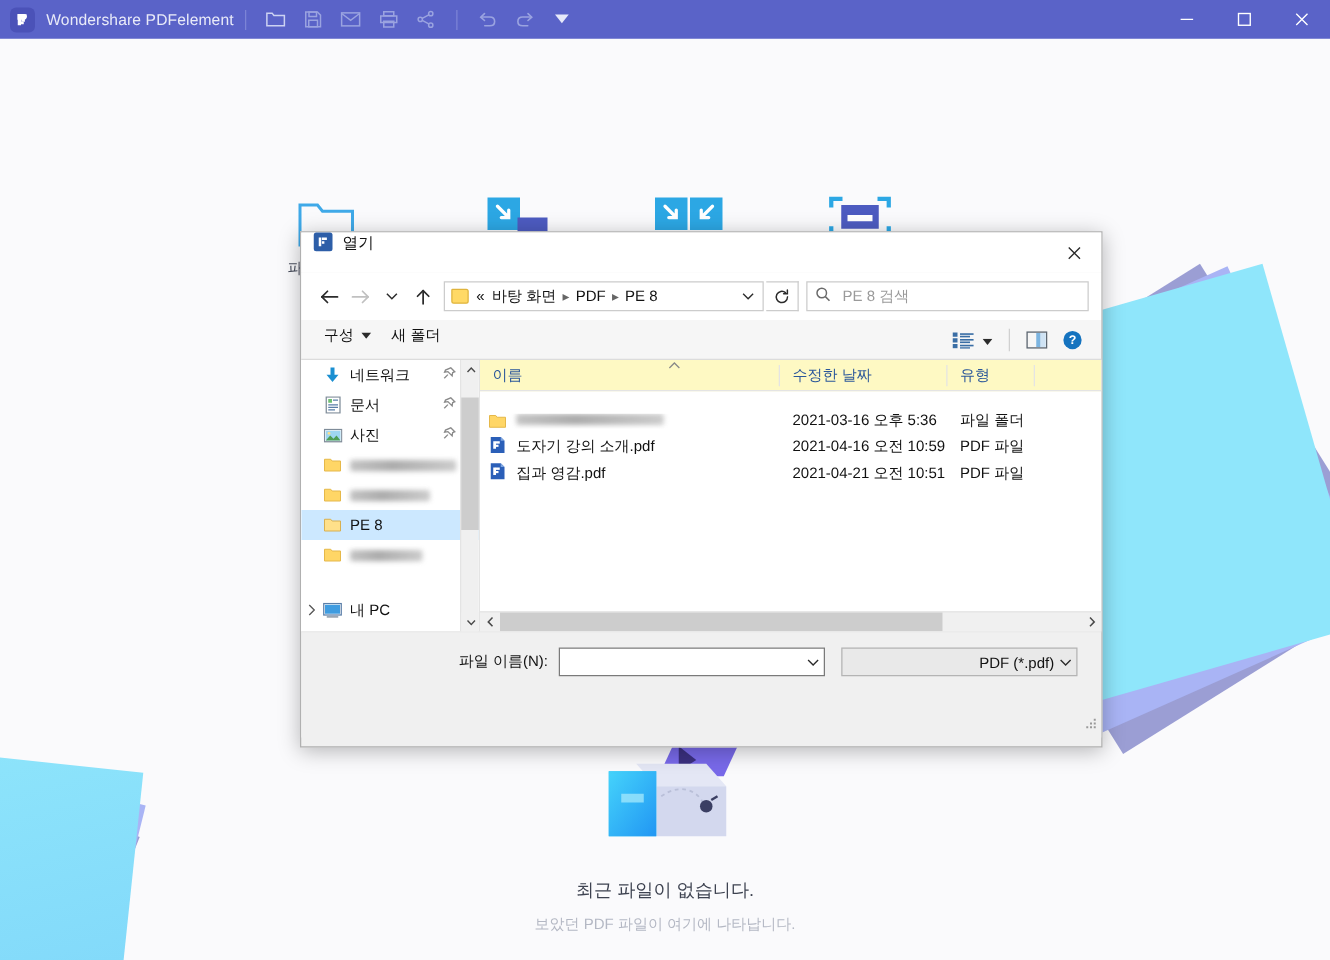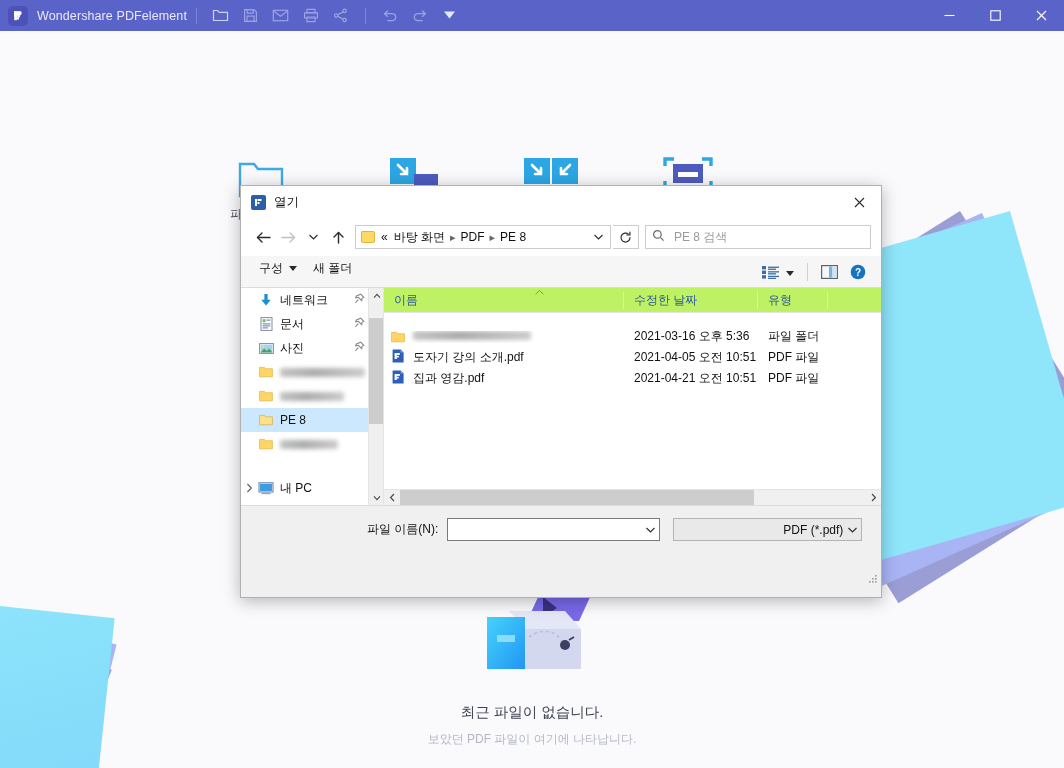--- a/index.html
+++ b/index.html
@@ -79,21 +79,21 @@
 
   
   .dialog {
     position: absolute; left: 240px; top: 185px; width: 642px; height: 413px;
     background: #f0f0f0; border: 1px solid #b0b0b0;
     box-shadow: 0 3px 16px rgba(0,0,0,.28);
     font-size: 12px; color: #1b1b1b;
   }
   .dlg-title {
     position: relative; height: 32px; background: #ffffff;
-    display: flex; align-items: center; padding-left: 10px;
+    display: flex; align-items: flex-start; padding-left: 10px;
   }
   .dlg-ico {
     width: 15px; height: 15px; background: #2d5ea8; border-radius: 2px;
     display: flex; align-items: center; justify-content: center; flex: 0 0 auto;
   }
   .dlg-title-text { font-size: 12.5px; margin-left: 8px; color: #111; }
   .dlg-close {
     position: absolute; right: 0; top: 0; width: 44px; height: 32px;
     display: flex; align-items: center; justify-content: center; cursor: pointer;
   }
@@ -185,21 +185,21 @@
     width: 15px; height: 16px; display: flex; align-items: center; justify-content: center;
     cursor: pointer; background: #f0f0f0;
   }
   .sb-thumb {
     position: absolute; left: 0; width: 15px; background: #cdcdcd; cursor: pointer;
   }
 
   .filepane { flex: 1 1 auto; position: relative; background: #fff; overflow: hidden; }
   .colhdr {
     height: 25px; border-bottom: 1px solid #e4e4e4; display: flex; align-items: center;
-    position: relative; background: #bef264;
+    position: relative; background: #fef9c3;
   }
   .col { font-size: 12px; color: #2b579a; display: flex; align-items: center; height: 25px; position: relative; }
   .col::after {
     content: ""; position: absolute; right: 0; top: 4px; bottom: 4px; width: 1px; background: #e4e4e4;
   }
   .col span { padding-left: 10px; }
   .sortmark { position: absolute; top: 0px; font-size: 9px; color: #666; }
 
   .frow { height: 21px; display: flex; align-items: center; cursor: pointer; font-size: 12px; }
   .fname { display: flex; align-items: flex-start; overflow: hidden; }
@@ -711,21 +711,21 @@
                 <svg width="12" height="14" viewBox="0 0 12 14">
                   <path d="M0.6 0.6h8l3 3v9.8H0.6z" fill="#2b5fb8"></path>
                   <path d="M8.6 0.6l3 3h-3z" fill="#7fa6e0"></path>
                   <rect x="2.6" y="4" width="2.2" height="6" fill="#fff"></rect>
                   <rect x="4.6" y="4" width="3.2" height="1.9" fill="#fff"></rect>
                   <rect x="4.6" y="6.8" width="2.2" height="1.7" fill="#fff"></rect>
                 </svg>
               </span>
               <span class="ftxt">도자기 강의 소개.pdf</span>
             </div>
-            <div class="fdate" style="width:134px;">2021-04-05 오전 10:51</div>
+            <div class="fdate" style="width:134px;">2021-04-16 오전 10:59</div>
             <div class="ftype" style="width:70px;">PDF 파일</div>
           </div>
 
           <div class="frow">
             <div class="fname" style="width:240px;">
               <span class="fico">
                 <svg width="12" height="14" viewBox="0 0 12 14">
                   <path d="M0.6 0.6h8l3 3v9.8H0.6z" fill="#2b5fb8"></path>
                   <path d="M8.6 0.6l3 3h-3z" fill="#7fa6e0"></path>
                   <rect x="2.6" y="4" width="2.2" height="6" fill="#fff"></rect>

